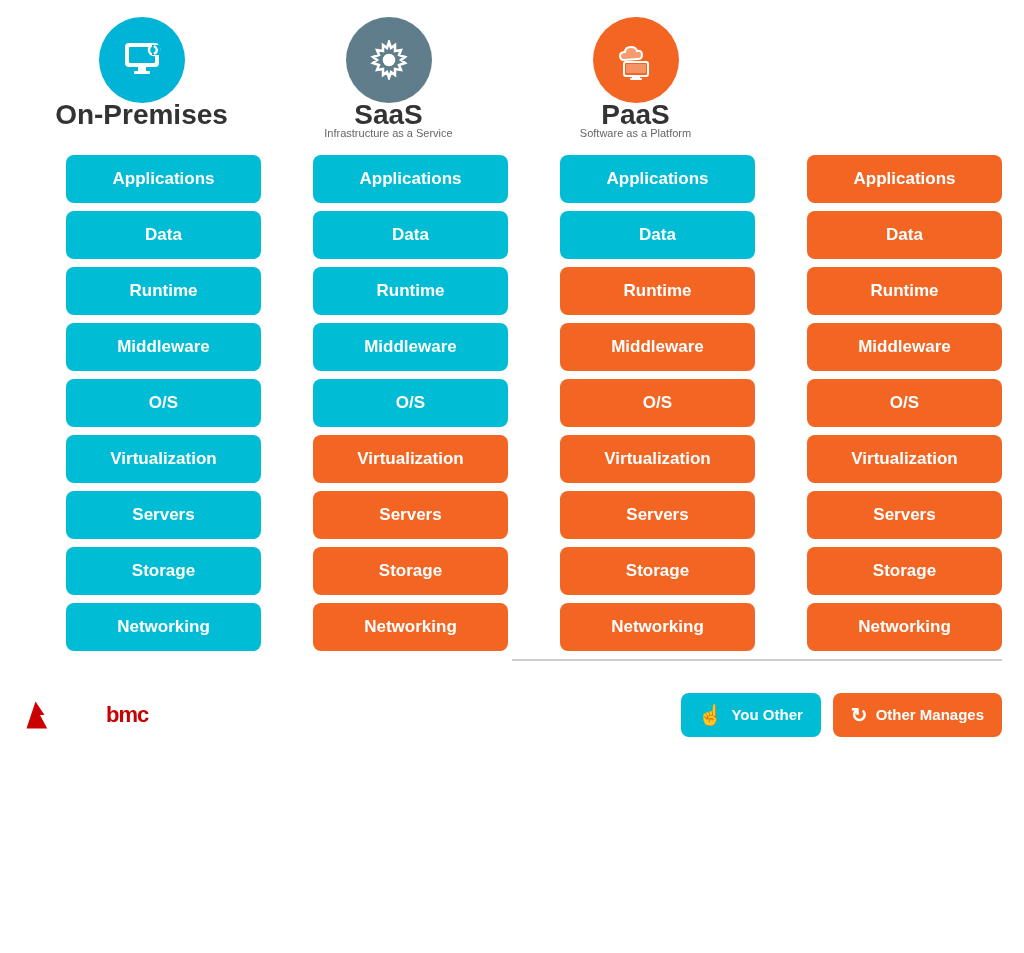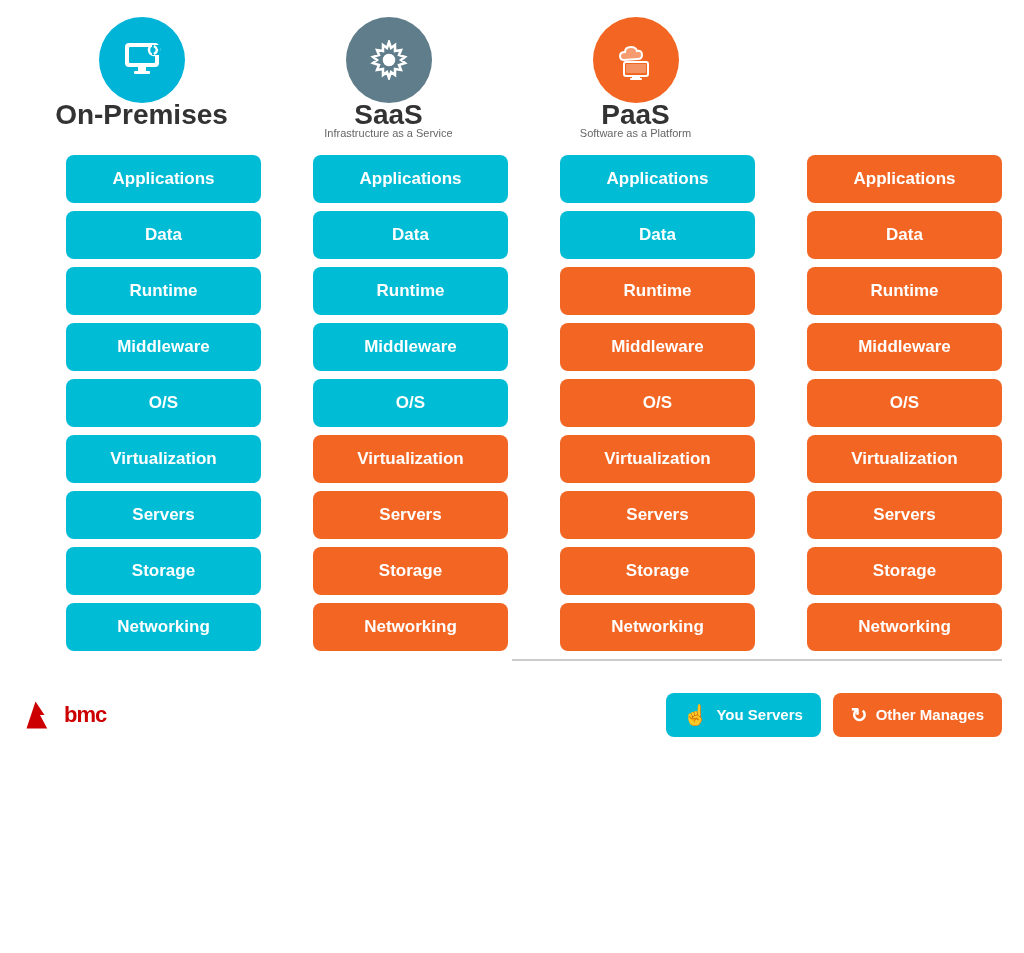--- a/index.html
+++ b/index.html
@@ -109,20 +109,21 @@
     .bmc-logo-icon {
       width: 36px;
       height: 36px;
     }
 
     .bmc-text {
       font-size: 22px;
       font-weight: 900;
       color: #cc0000;
       letter-spacing: -1px;
+      margin-left: 42px;
     }
 
     .legend {
       display: flex;
       gap: 12px;
       align-items: center;
     }
 
     .legend-item {
       display: flex;
@@ -264,21 +265,21 @@
 
         <path d="M5 35 L15 5 L25 20 L20 20 L28 35 Z" fill="#cc0000"></path>
         <path d="M5 35 L15 5 L25 20 L20 20 L28 35 Z" fill="none"></path>
       </svg>
       <span class="bmc-text">bmc</span>
     </div>
 
     <div class="legend">
       <div class="legend-item cyan">
         <span class="legend-icon">☝</span>
-        <span>You Servers</span>
+        <span>You Other</span>
       </div>
       <div class="legend-item orange">
         <span class="legend-icon">↻</span>
         <span>Other Manages</span>
       </div>
     </div>
   </div>
 
 </div>
 

